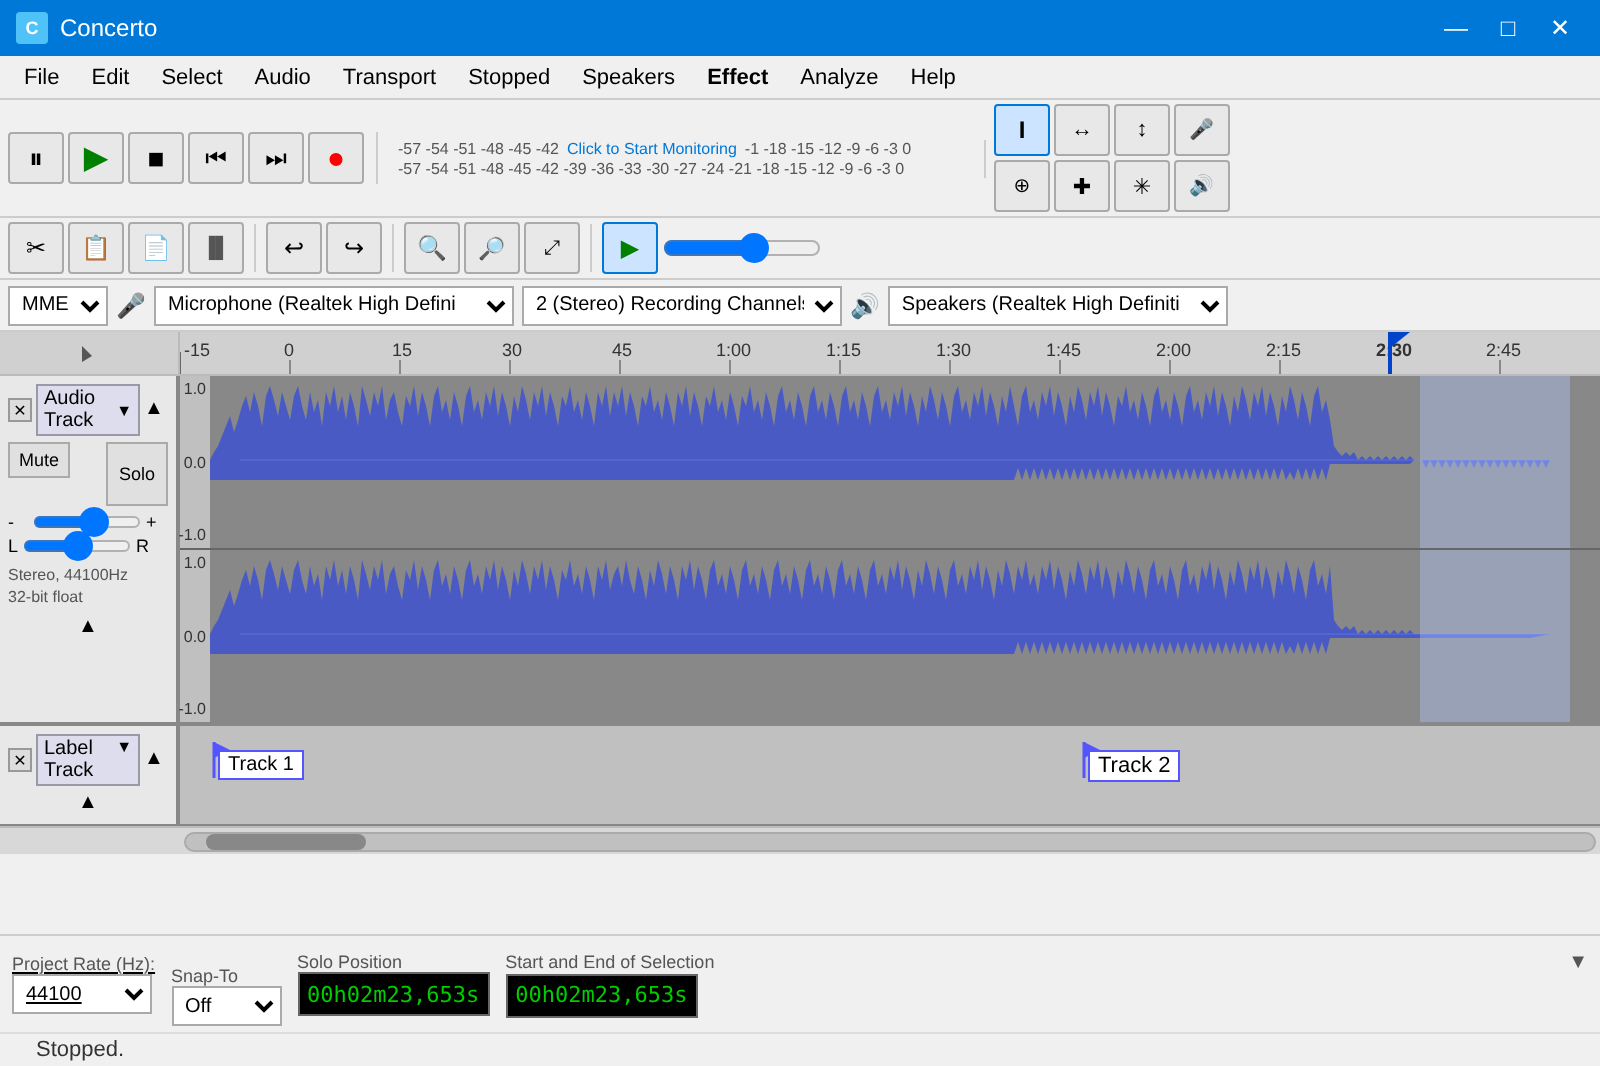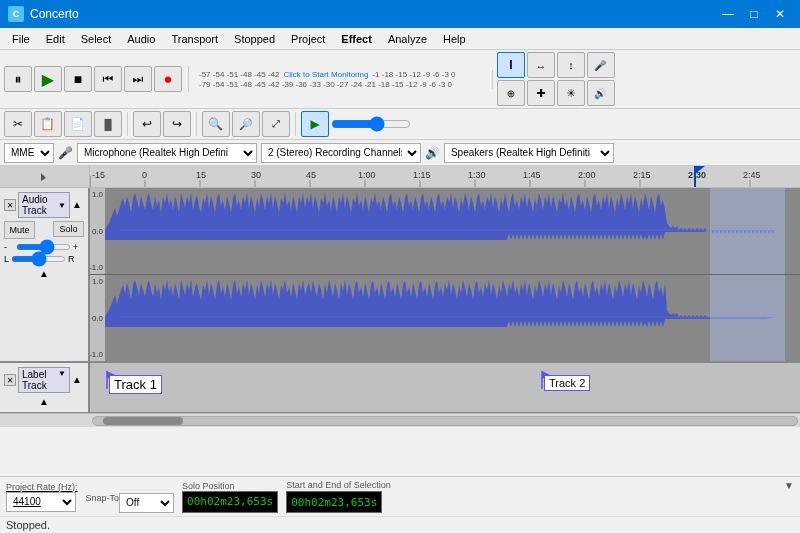--- a/index.html
+++ b/index.html
@@ -39,21 +39,21 @@
     </div>
   </div>
 
   <div class="menu-bar">
     <span class="menu-item">File</span>
     <span class="menu-item">Edit</span>
     <span class="menu-item">Select</span>
     <span class="menu-item">Audio</span>
     <span class="menu-item">Transport</span>
     <span class="menu-item">Stopped</span>
-    <span class="menu-item">Project</span>
+    <span class="menu-item">Speakers</span>
     <span class="menu-item" style="font-weight:bold;">Effect</span>
     <span class="menu-item">Analyze</span>
     <span class="menu-item">Help</span>
   </div>
 
   <div style="display:flex; background:#f0f0f0; border-bottom:1px solid #ccc; padding:2px 4px; align-items:center; gap:4px;">
 
     <div style="display:flex; align-items:center; gap:2px; padding-right:6px; border-right:1px solid #ccc;">
       <button class="toolbar-btn" style="font-size:14px;">⏸</button>
       <button class="toolbar-btn" style="color:green; font-size:16px;">▶</button>
@@ -62,21 +62,21 @@
       <button class="toolbar-btn" style="font-size:12px;">⏭</button>
       <button class="toolbar-btn" style="color:red; font-size:14px;">⏺</button>
     </div>
 
     <div style="display:flex; flex-direction:column; gap:1px; padding: 0 6px; border-right:1px solid #ccc; min-width: 300px;">
       <div style="font-size:8px; color:#555; display:flex; gap:4px; align-items:center;">
         <span>-57 -54 -51 -48 -45 -42</span>
         <span style="color:#0078d7; cursor:pointer;">Click to Start Monitoring</span>
         <span>-1 -18 -15 -12 -9 -6 -3 0</span>
       </div>
-      <div style="font-size:8px; color:#555;">-79 -54 -51 -48 -45 -42 -39 -36 -33 -30 -27 -24 -21 -18 -15 -12 -9 -6 -3 0</div>
+      <div style="font-size:8px; color:#555;">-57 -54 -51 -48 -45 -42 -39 -36 -33 -30 -27 -24 -21 -18 -15 -12 -9 -6 -3 0</div>
     </div>
 
     <div style="display:flex; align-items:center; gap:2px; flex-wrap:wrap; max-width:120px;">
       <button class="toolbar-btn active" style="font-size:12px; font-weight:bold;">I</button>
       <button class="toolbar-btn" style="font-size:11px;">↔</button>
       <button class="toolbar-btn" style="font-size:11px;">↕</button>
       <button class="toolbar-btn" style="font-size:10px;">🎤</button>
       <button class="toolbar-btn" style="font-size:10px;">⊕</button>
       <button class="toolbar-btn" style="font-size:11px;">✚</button>
       <button class="toolbar-btn" style="font-size:11px;">✳</button>
@@ -169,31 +169,35 @@
         <div style="display:flex; align-items:center; gap:2px; margin-bottom:3px;">
           <div style="width:12px; height:12px; background:#ddd; border:1px solid #999; font-size:8px; display:flex; align-items:center; justify-content:center; cursor:pointer;">✕</div>
           <div style="flex:1; font-size:10px; background:#dde; border:1px solid #99a; padding:1px 3px; cursor:pointer; display:flex; align-items:center; justify-content:space-between;">
             <span>Audio Track</span>
             <span style="font-size:8px;">▼</span>
           </div>
           <div style="width:12px; height:12px; font-size:10px; cursor:pointer;">▲</div>
         </div>
         <div style="display:flex; gap:18px; margin-bottom:3px;">
           <button style="flex:1; height:18px; font-size:9px; background:#e0e0e0; border:1px solid #aaa; cursor:pointer;">Mute</button>
-          <button style="flex:1; height:16px; font-size:9px; background:#e0e0e0; border:1px solid #aaa; cursor:pointer;">Solo</button>
+          <button style="flex:1; height:32px; font-size:9px; background:#e0e0e0; border:1px solid #aaa; cursor:pointer;">Solo</button>
         </div>
         <div style="display:flex; align-items:center; gap:2px; margin-bottom:2px;">
           <span style="font-size:9px; width:10px;">-</span>
           <input type="range" min="0" max="100" value="60" style="width: 55px; height: 6px;">
           <span style="font-size:9px;">+</span>
         </div>
         <div style="display:flex; align-items:center; gap:2px; margin-bottom:4px;">
           <span style="font-size:9px;">L</span>
           <input type="range" min="0" max="100" value="50" style="width: 55px; height: 6px;">
           <span style="font-size:9px;">R</span>
+        </div>
+        <div style="font-size:8px; color:#555; line-height:1.4;">
+          <div>Stereo, 44100Hz</div>
+          <div>32-bit float</div>
         </div>
         <div style="display:flex; justify-content:center; margin-top:4px;">
           <div style="font-size:10px; cursor:pointer;">▲</div>
         </div>
       </div>
 
       <div style="flex:1; display:flex; flex-direction:column; background:#888; position:relative;">
 
         <div style="flex:1; border-bottom:1px solid #666; position:relative; background:#7a7a7a;">
 
@@ -324,21 +328,21 @@
           <div style="font-size:10px; cursor:pointer;">▲</div>
         </div>
       </div>
       <div style="flex:1; background:#c0c0c0; position:relative;">
 
         <div style="position:absolute; left:15px; top:6px; display:flex; flex-direction:column; align-items:flex-start;">
           <svg width="12" height="20">
             <polygon points="2,2 10,6 2,10" fill="#5555ff"></polygon>
             <line x1="2" y1="2" x2="2" y2="20" stroke="#5555ff" stroke-width="1.5"></line>
           </svg>
-          <div style="background:white; border:1px solid #5555ff; padding:1px 4px; font-size:13px; white-space:nowrap; margin-left:4px; margin-top:-14px;">Track 1</div>
+          <div style="background:white; border:1px solid #5555ff; padding:1px 4px; font-size:10px; white-space:nowrap; margin-left:4px; margin-top:-14px;">Track 1</div>
         </div>
 
         <div style="position:absolute; left:450px; top:6px; display:flex; flex-direction:column; align-items:flex-start;">
           <svg width="12" height="20">
             <polygon points="2,2 10,6 2,10" fill="#5555ff"></polygon>
             <line x1="2" y1="2" x2="2" y2="20" stroke="#5555ff" stroke-width="1.5"></line>
           </svg>
           <div style="background:white; border:1px solid #5555ff; padding:1px 4px; font-size:11px; white-space:nowrap; margin-left:4px; margin-top:-14px;">Track 2</div>
         </div>
       </div>
@@ -355,21 +359,21 @@
   <div style="background:#f0f0f0; border-top:1px solid #ccc;">
     <div style="display:flex; align-items:center; padding:3px 6px; gap:8px; border-bottom:1px solid #ddd;">
 
       <div style="display:flex; flex-direction:column;text-decoration:underline;">
         <span style="font-size:9px; color:#555;">Project Rate (Hz):</span>
         <select style="height:20px; font-size:10px; background:white; border:1px solid #aaa; padding:0 2px; width:70px;">
           <option>44100</option>
         </select>
       </div>
 
-      <div style="display:flex; flex-direction:row;margin-top:12px;">
+      <div style="display:flex; flex-direction:column;margin-top:12px;">
         <span style="font-size:9px; color:#555;">Snap-To</span>
         <select style="height:20px; font-size:10px; background:white; border:1px solid #aaa; padding:0 2px; width:55px;">
           <option>Off</option>
         </select>
       </div>
 
       <div style="display:flex; flex-direction:column;">
         <span style="font-size:9px; color:#555;">Solo Position</span>
         <div style="display:flex; align-items:center; background:black; color:#00cc00; font-family:monospace; font-size:11px; padding:1px 4px; height:22px; border:1px solid #666; cursor:pointer;">
           00h02m23,653s
@@ -381,17 +385,17 @@
           <span style="font-size:9px; color:#555; flex:1;">Start and End of Selection</span>
           <span style="font-size:10px; color:#555;">▼</span>
         </div>
         <div style="display:flex; gap:4px;">
           <div style="display:flex; align-items:center; background:black; color:#00cc00; font-family:monospace; font-size:11px; padding:1px 4px; height:22px; border:1px solid #666; cursor:pointer;">
             00h02m23,653s
           </div>
         </div>
       </div>
     </div>
-    <div style="padding:2px 6px; font-size:11px; color:#333;">
+    <div style="padding:2px 18px; font-size:11px; color:#333;">
       <span>Stopped.</span>
     </div>
   </div>
 </div>
 
 </body></html>

